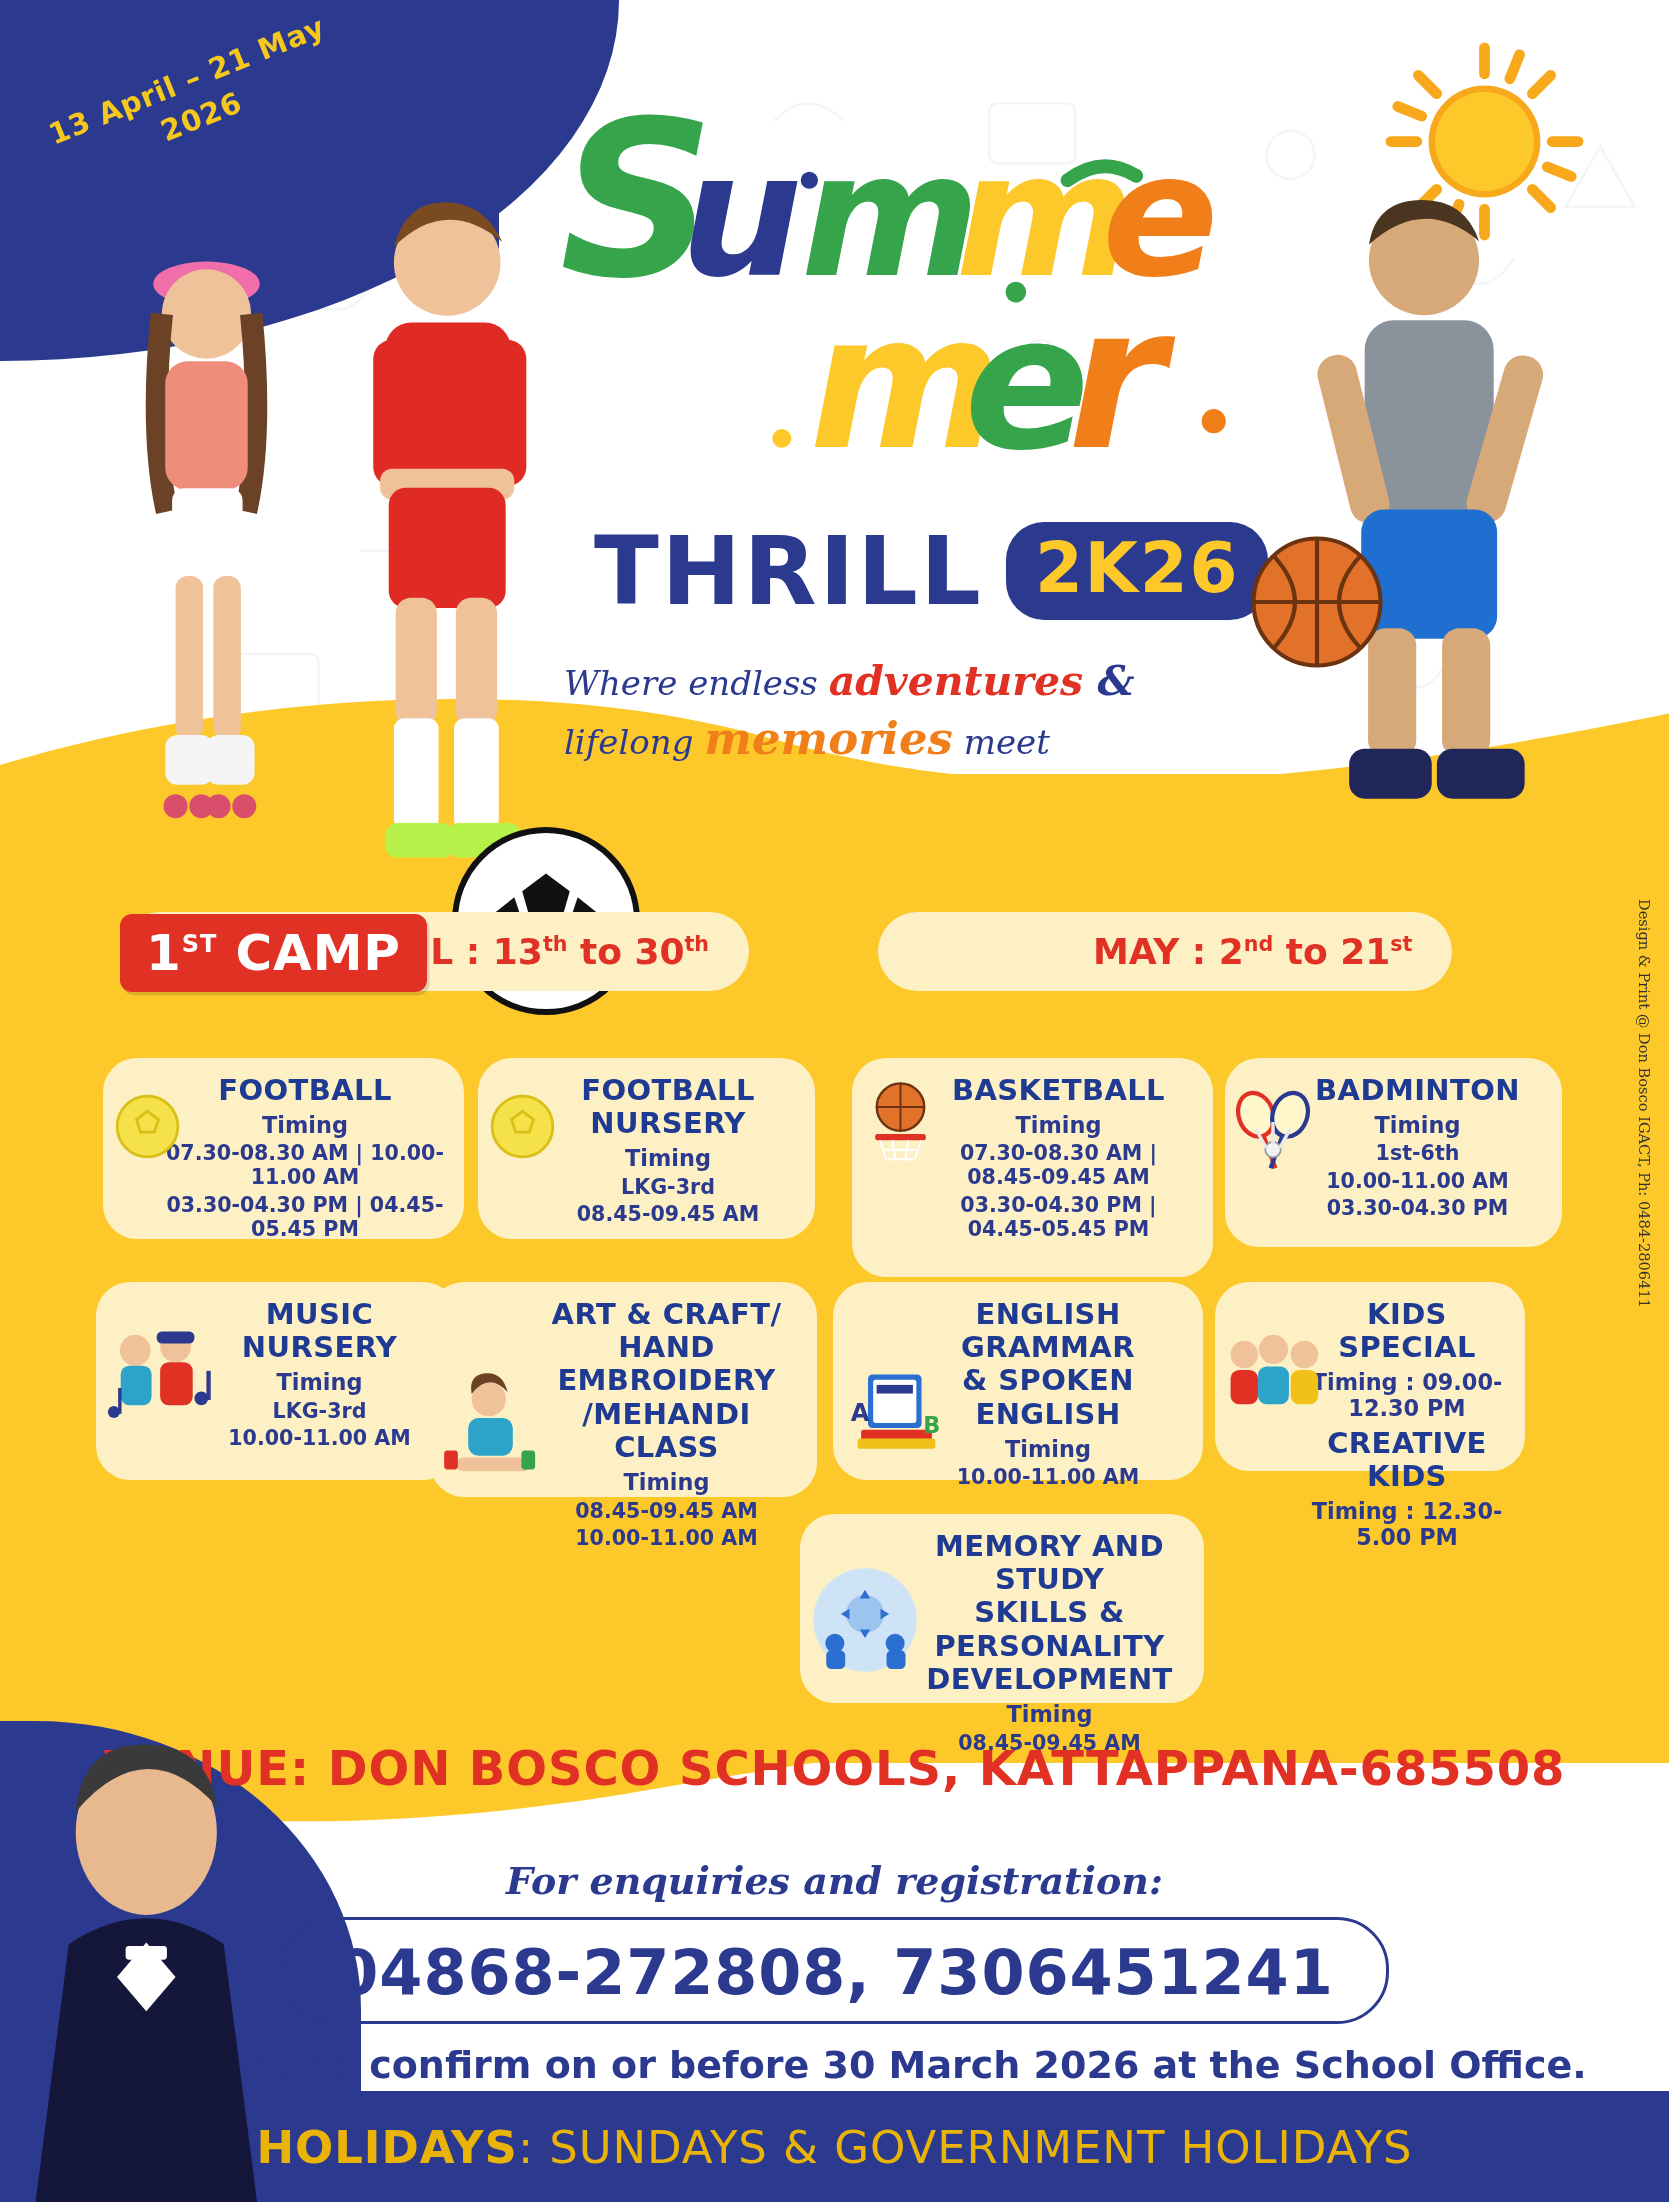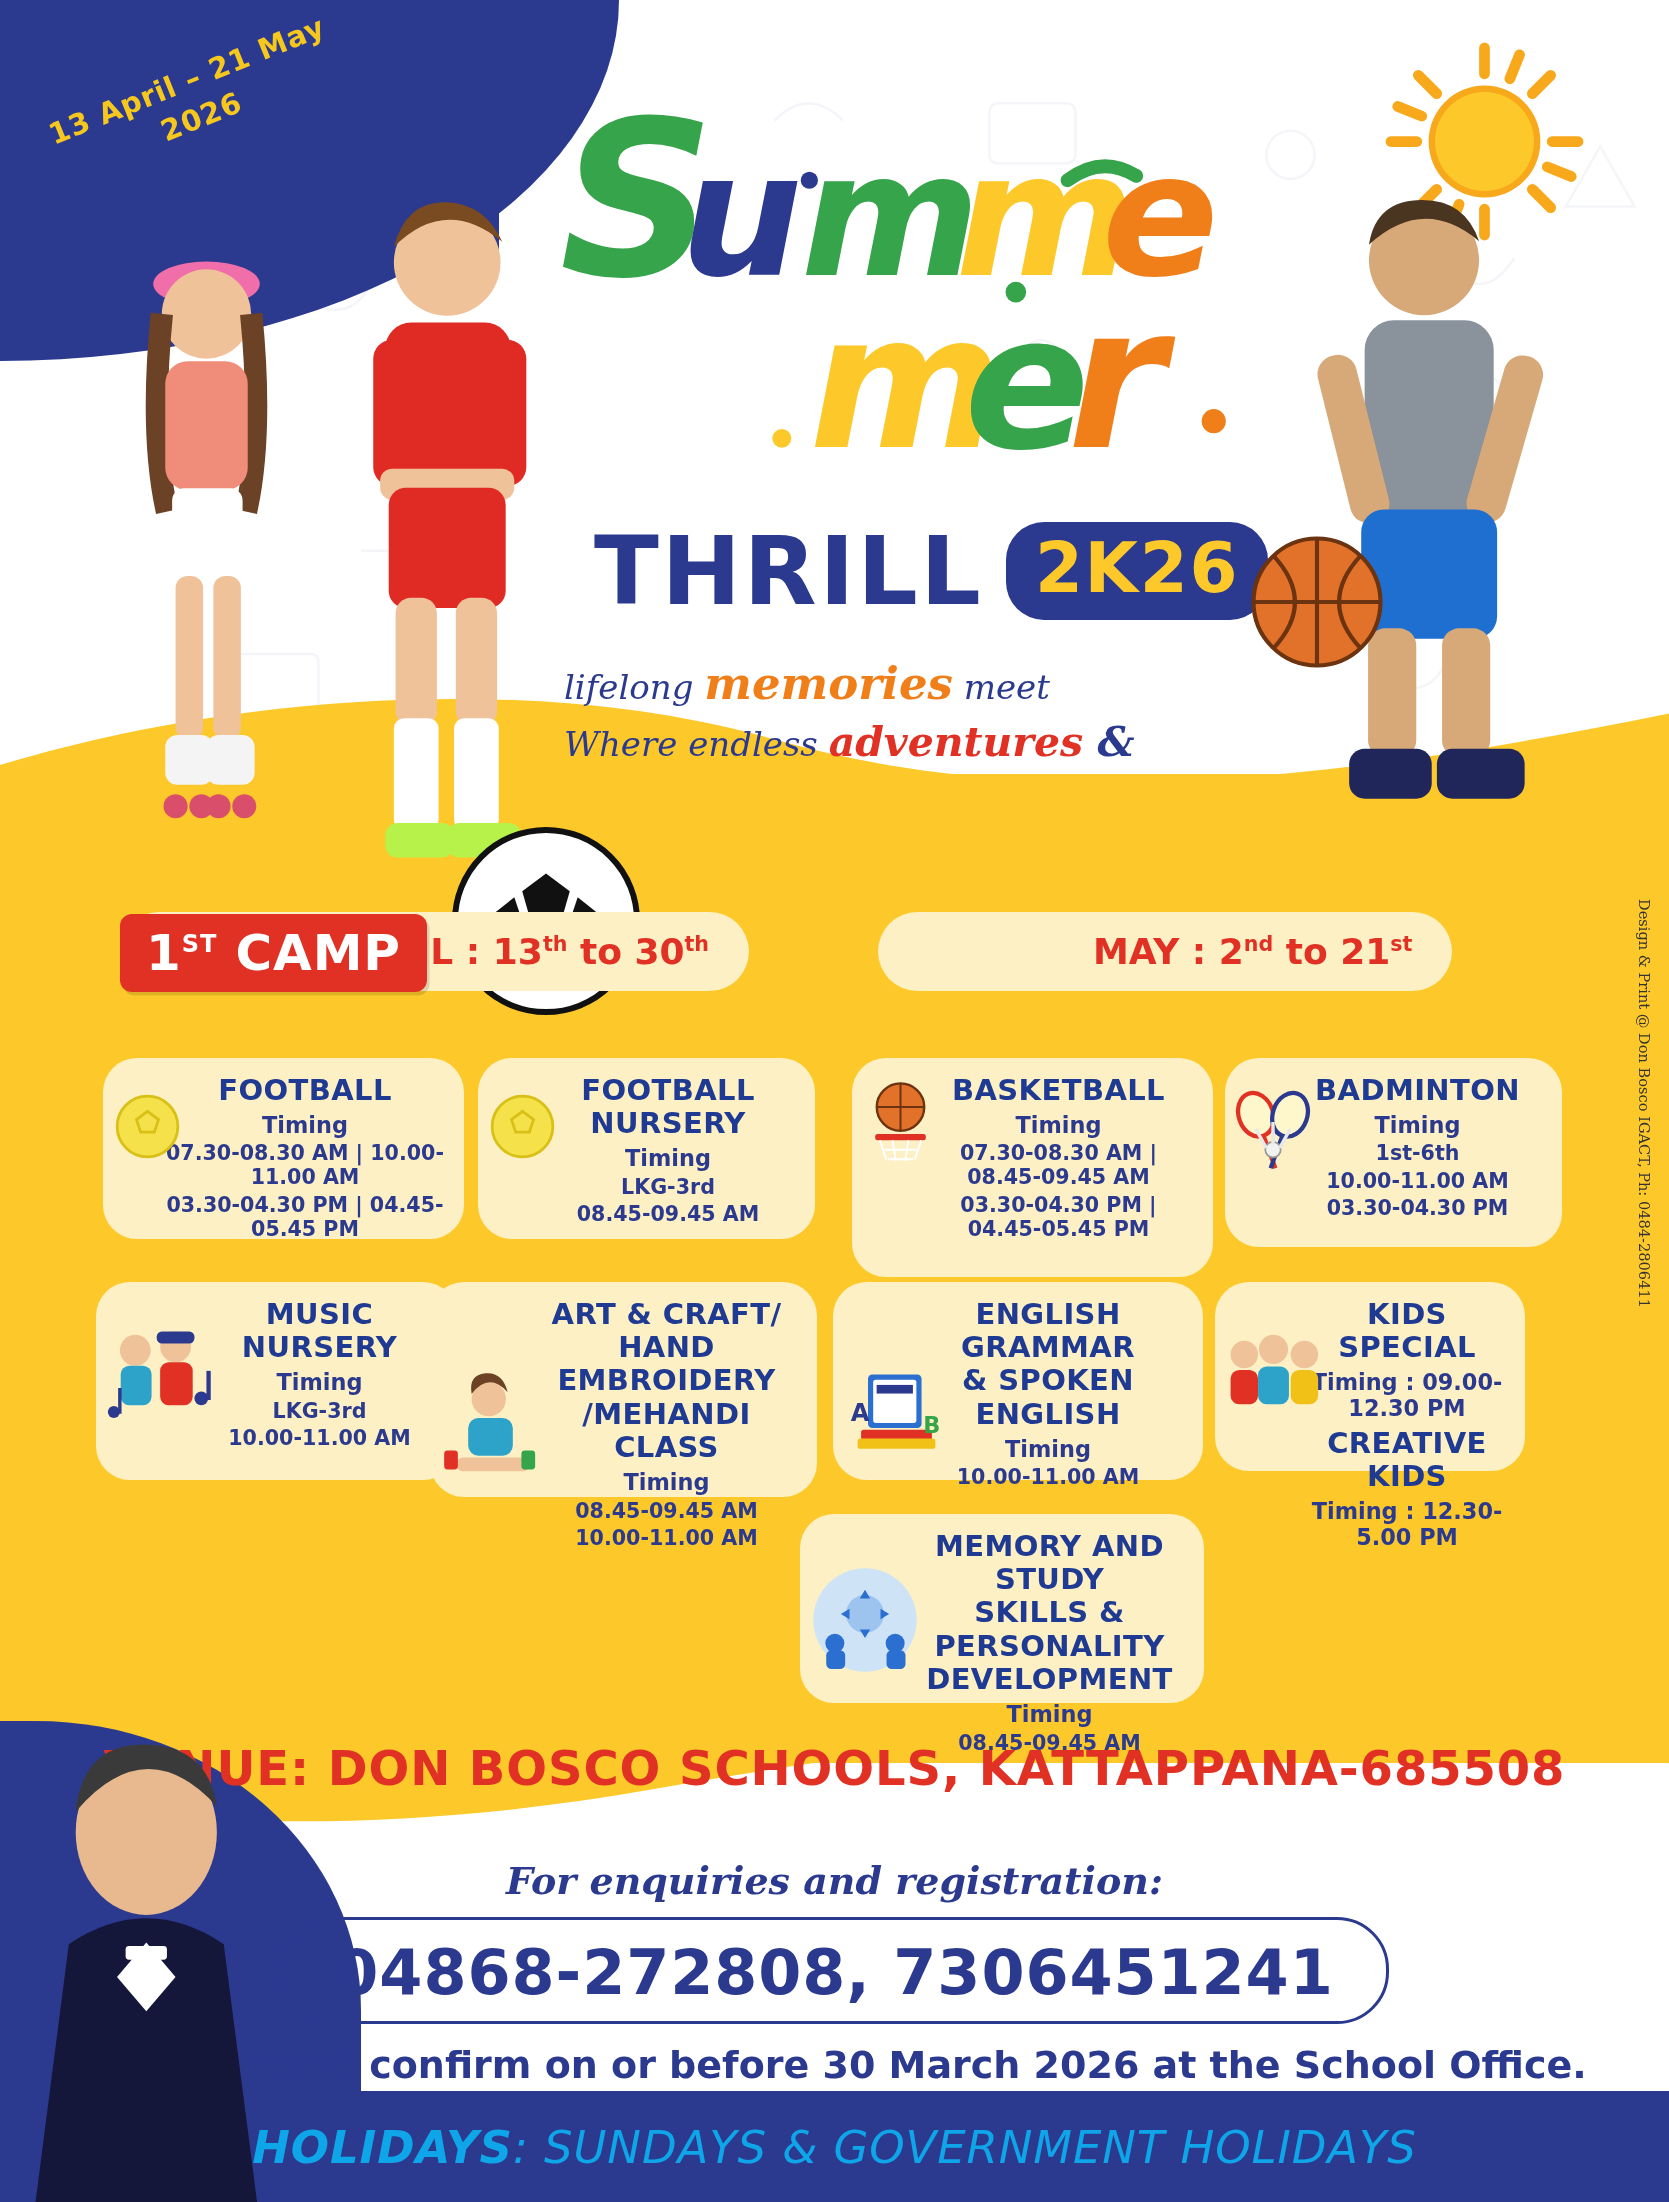--- a/index.html
+++ b/index.html
@@ -192,22 +192,22 @@
     font-family: "DejaVu Sans", sans-serif; font-weight: bold; font-size: 38px;
   }
 
   
   .bottom-bar {
     position: absolute; left: 0; bottom: 0; width: 1669px; height: 112px;
     background: #2b3a8f; z-index: 7;
     display: flex; align-items: center; justify-content: center;
   }
   .bottom-bar .txt {
-    color: #0ea5e9; font-family: "DejaVu Sans", sans-serif;
-    font-size: 45px; letter-spacing: 0.9px; font-style: italic;
+    color: #eab308; font-family: "DejaVu Sans", sans-serif;
+    font-size: 45px; letter-spacing: 0.9px;
   }
   .bottom-bar .txt b { font-weight: bold; }
 
   
   .blue-left-strip {
     position: absolute; left: 0; bottom: 0; width: 361px; height: 482px;
     background: #2b3a8f; z-index: 6;
     border-top-right-radius: 90% 60%;
   }
 
@@ -303,24 +303,24 @@
       </svg>
     </div>
 
     <div class="thrill-row">
       <span class="thrill-text">THRILL</span>
       <span class="thrill-badge">2K26</span>
     </div>
 
     <div class="tagline">
       <div>
+        <span>Where endless </span><span class="adv">adventures</span><span class="amp"> &amp;</span>
+      </div>
+      <div>
         <span>lifelong </span><span class="mem">memories</span><span> meet</span>
-      </div>
-      <div>
-        <span>Where endless </span><span class="adv">adventures</span><span class="amp"> &amp;</span>
       </div>
     </div>
   </div>
 
   <div class="kid" style="left:112px; top:232px;">
     <svg width="189" height="688" viewBox="0 0 220 800">
       <ellipse cx="110" cy="60" rx="62" ry="26" fill="#f06ea9"></ellipse>
       <circle cx="110" cy="95" r="52" fill="#f0c29a"></circle>
       <path d="M58 95 q-14 140 6 230 M162 95 q14 140 -6 230" stroke="#6b4226" stroke-width="26" fill="none"></path>
       <rect x="62" y="150" width="96" height="150" rx="26" fill="#f08d7a"></rect>

